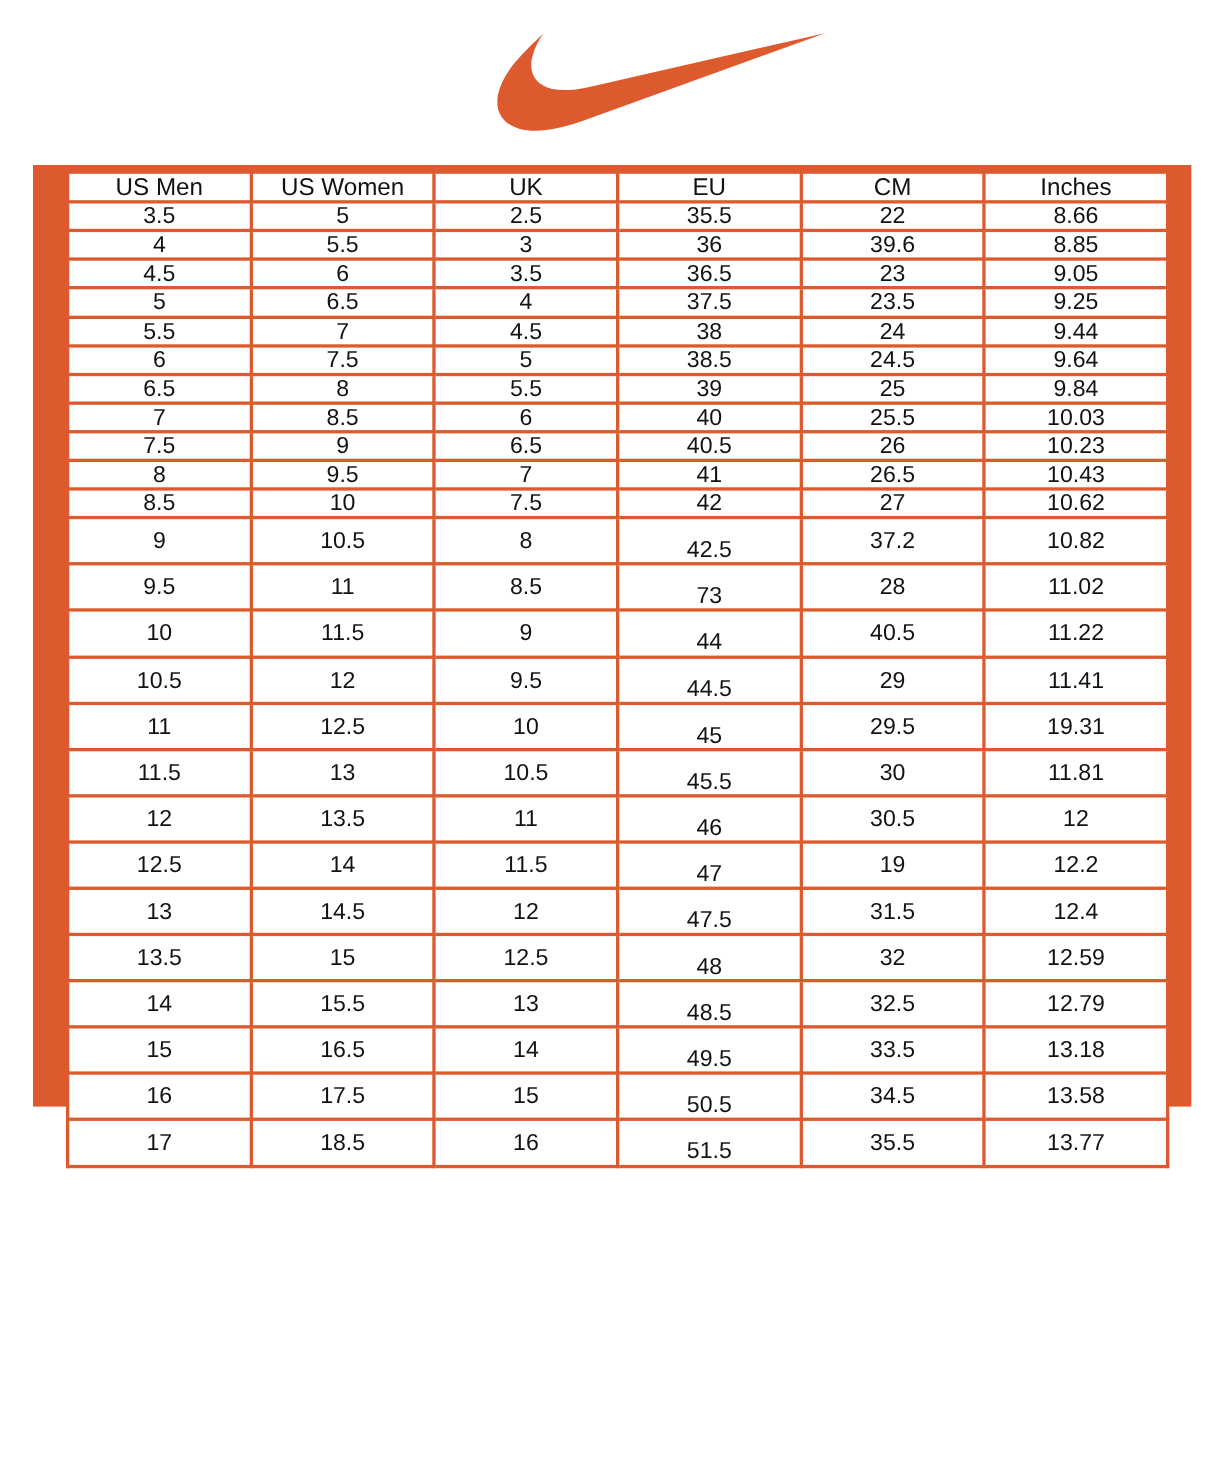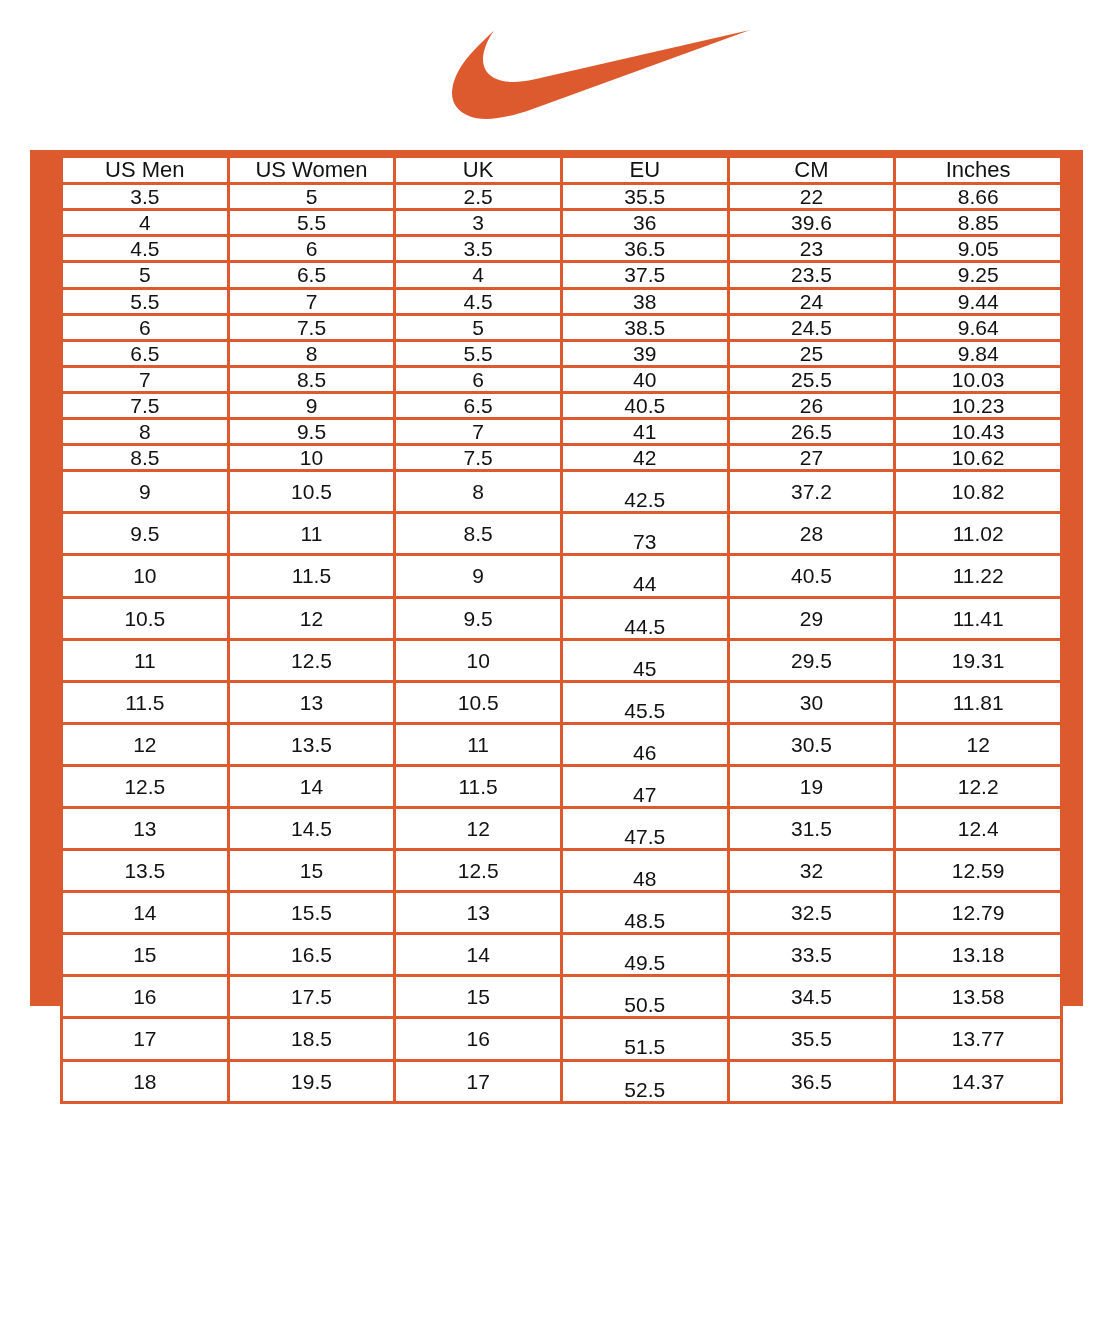--- a/index.html
+++ b/index.html
@@ -253,23 +253,15 @@
           <td>13.58</td>
         </tr>
         <tr>
           <td>17</td>
           <td>18.5</td>
           <td>16</td>
           <td class="eu-top">51.5</td>
           <td>35.5</td>
           <td>13.77</td>
         </tr>
-        <tr>
-          <td>18</td>
-          <td>19.5</td>
-          <td>17</td>
-          <td class="eu-top">52.5</td>
-          <td>36.5</td>
-          <td>14.37</td>
-        </tr>
       </tbody>
   </table>
 </div>
 
 </body></html>

